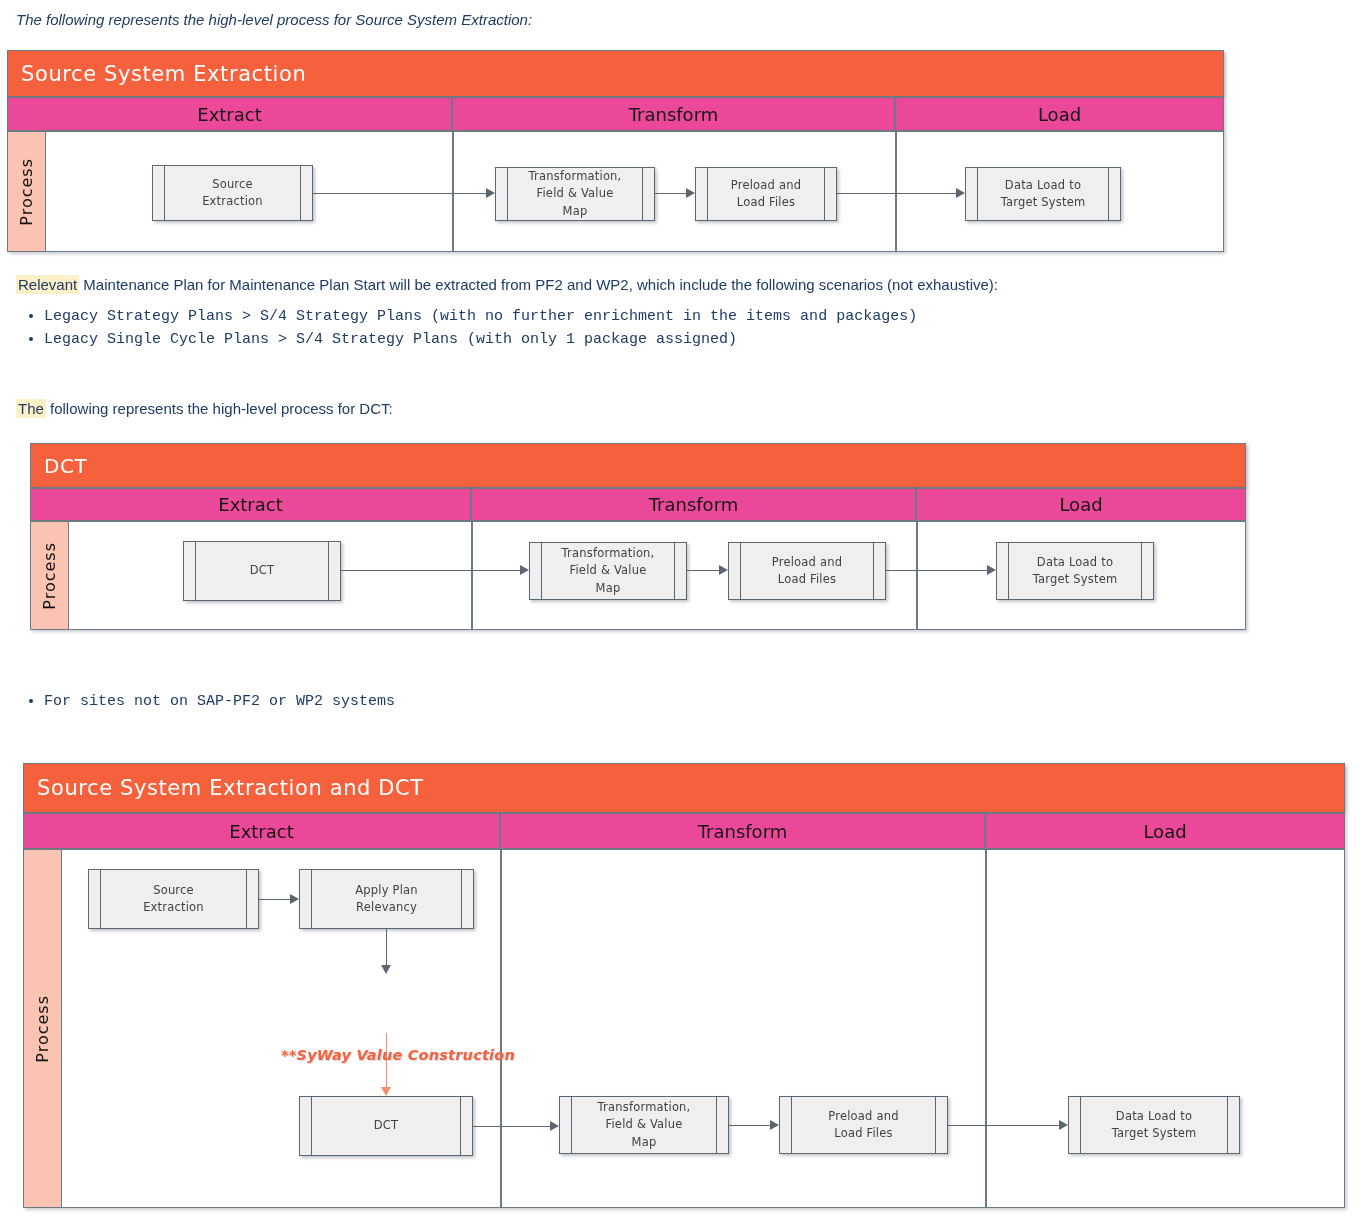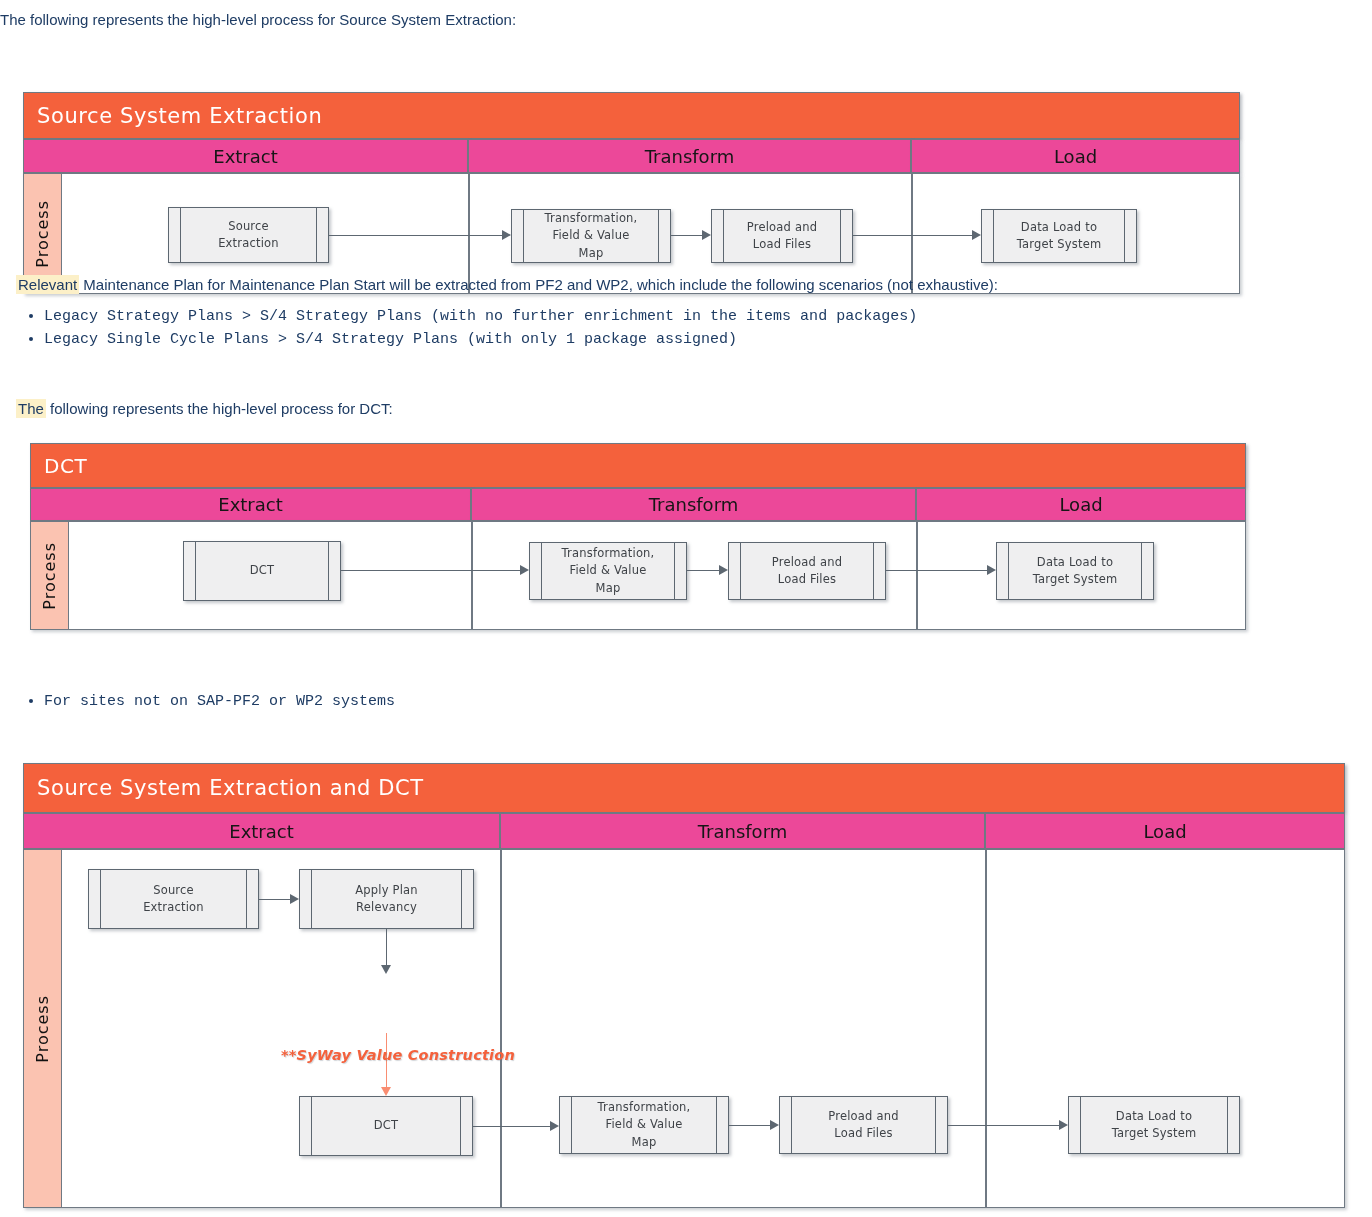--- a/index.html
+++ b/index.html
@@ -41,23 +41,23 @@
   .varrow.salmon{border-left-color:#f98d71;}
   .varrow.salmon::after{border-top-color:#f98d71;}
   .syway{position:absolute;font-size:14.5px;font-weight:bold;font-style:italic;color:#f4613c;
          letter-spacing:.2px;white-space:nowrap;text-shadow:1px 1px 1px rgba(104,114,125,.3);}
 </style>
 </head>
 <body>
 
 <div id="page">
 
-  <div class="para" style="left:0;top:11px;">The following represents the high-level process for Source System Extraction:</div>
+  <div class="para" style="left:16px;top:11px;font-style:italic;">The following represents the high-level process for Source System Extraction:</div>
 
-  <div class="diagram" style="left:23px;top:50px;width:1217px;height:258px;margin-top:42px;">
+  <div class="diagram" style="left:7px;top:50px;width:1217px;height:258px;">
     <div class="dg-title" style="height:47px;font-size:21px;">Source System Extraction</div>
     <div class="dg-cols" style="top:47px;height:34px;">
       <div class="dg-col" style="width:445px;">Extract</div>
       <div class="dg-col" style="width:443px;">Transform</div>
       <div class="dg-col" style="width:329px;">Load</div>
     </div>
     <div class="dg-body" style="top:81px;height:121px;">
       <div class="lane-label">
           <span>Process</span>
         </div>

